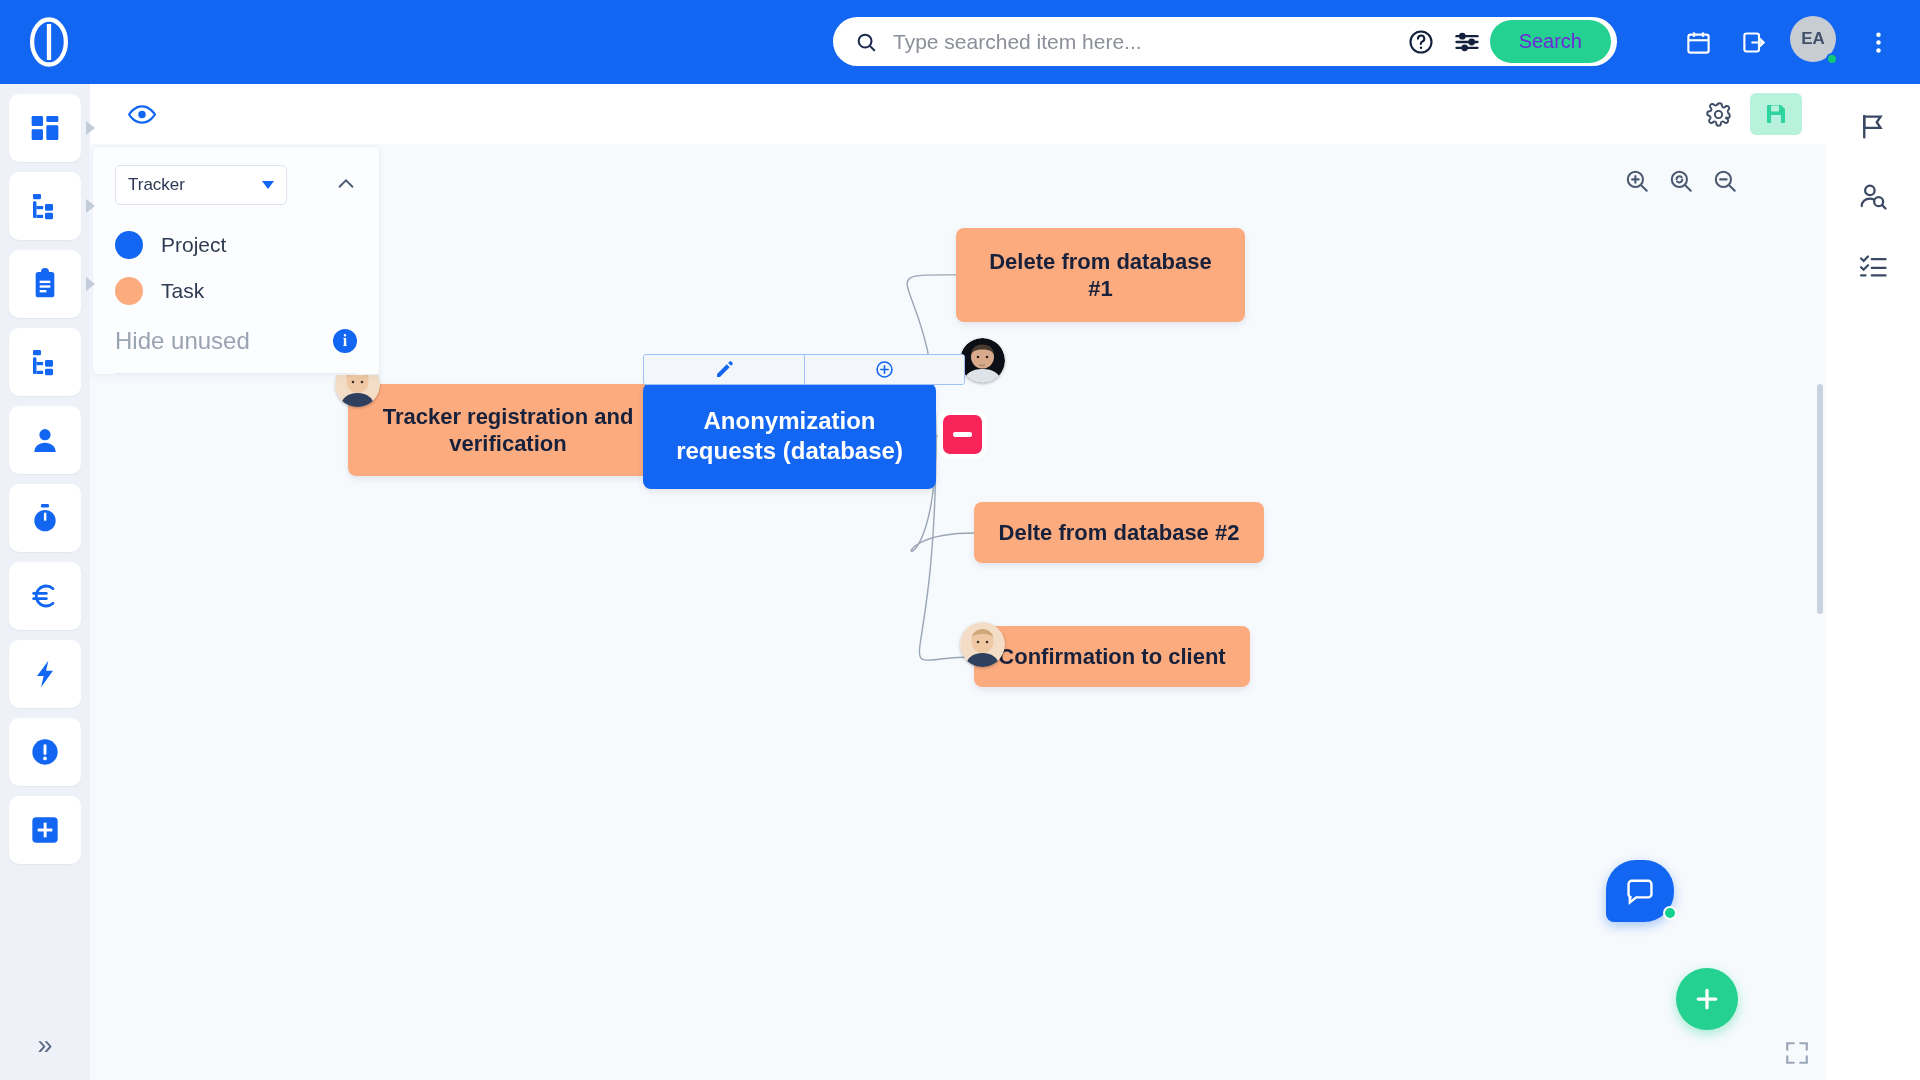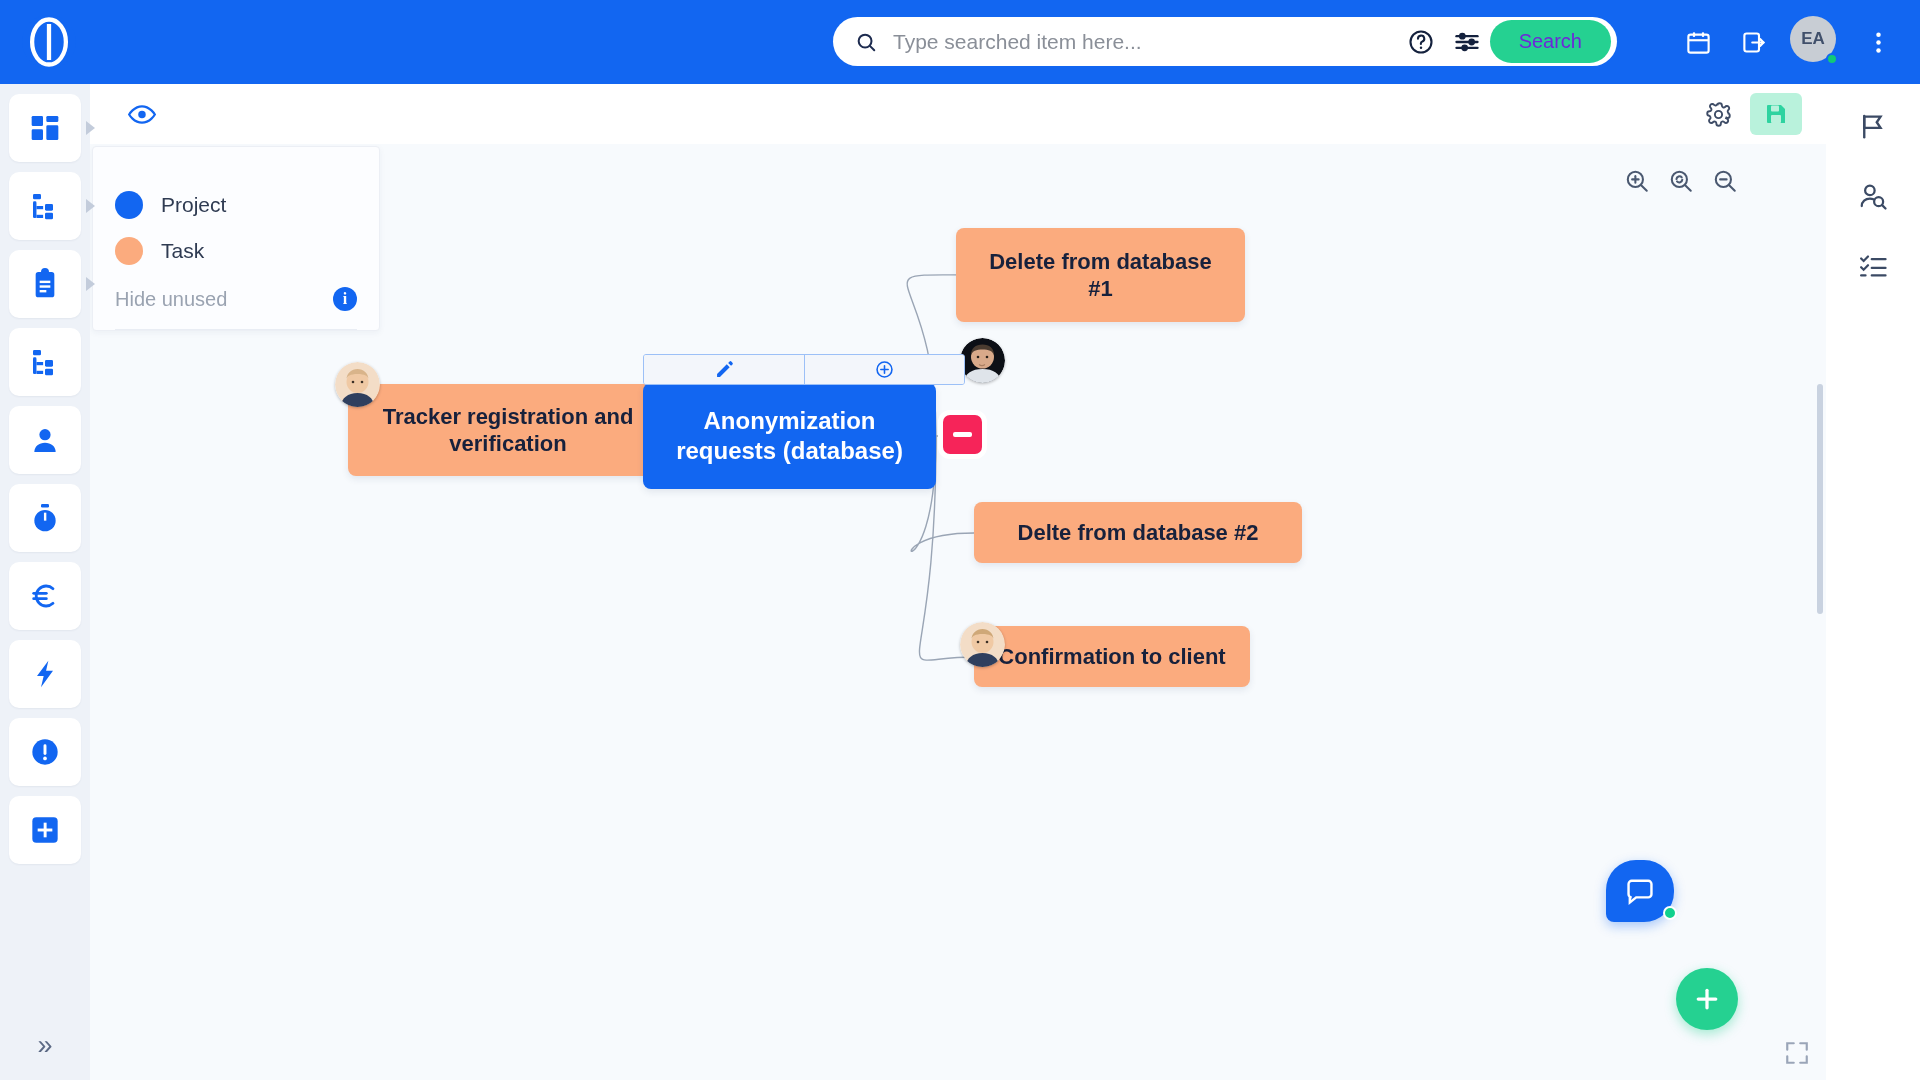--- a/index.html
+++ b/index.html
@@ -143,21 +143,21 @@
     margin-left: auto; width: 0; height: 0;
     border-top: 8px solid #1266f1; border-left: 6px solid transparent; border-right: 6px solid transparent;
   }
   .legend-collapse { margin-top: 8px; cursor: pointer; color: #4a5870; width: 22px; height: 22px; }
   .legend-collapse svg { width: 22px; height: 22px; }
   .legend-rows { margin-top: 26px; }
   .legend-row { display: flex; align-items: center; margin-bottom: 18px; text-align: center; }
   .swatch { width: 28px; height: 28px; border-radius: 50%; margin-right: 18px; flex: 0 0 auto; }
   .legend-label { font-size: 21px; color: #2f3b52; }
   .legend-hide { display: flex; align-items: center; padding: 4px 0 18px; }
-  .legend-hide .txt { font-size: 20px; color: #9aa3b1; }
+  .legend-hide .txt { font-size: 24px; color: #9aa3b1; }
   .info-i {
     margin-left: auto; width: 24px; height: 24px; border-radius: 50%;
     background: #1266f1; color: #fff; font-size: 16px; font-weight: 700;
     display: flex; align-items: center; justify-content: center;
     font-family: "Liberation Serif", serif; cursor: pointer;
   }
   .legend-sep { height: 1px; background: #e9edf4; }
   .legend-shortcuts { font-size: 20px; color: #6d7686; padding: 18px 0 22px; cursor: pointer; }
 
   
@@ -456,20 +456,31 @@
     <g fill="none" stroke="#9aa5b5" stroke-width="1.4">
       <path d="M578 286 H553"></path>
       <path d="M846 292 C 846 120, 760 131, 885 131"></path>
       <path d="M846 292 H885"></path>
       <path d="M846 292 C 846 470, 770 389, 884 389"></path>
       <path d="M846 292 C 846 560, 790 513, 884 513"></path>
     </g>
   </svg>
 
   <div class="legend">
+    <div class="legend-head">
+      <div class="select">
+        <span>Tracker</span>
+        <span class="cdown"></span>
+      </div>
+      <span class="legend-collapse">
+        <svg viewBox="0 0 24 24" fill="none" stroke="currentColor" stroke-width="2" stroke-linecap="round">
+          <path d="M5 15l7-7 7 7"></path>
+        </svg>
+      </span>
+    </div>
 
     <div class="legend-rows">
       <div class="legend-row">
         <span class="swatch" style="background:#1266f1"></span>
         <span class="legend-label">Project</span>
       </div>
       <div class="legend-row">
         <span class="swatch" style="background:#fbab7e"></span>
         <span class="legend-label">Task</span>
       </div>
@@ -520,21 +531,21 @@
       <circle cx="22.5" cy="22.5" r="22.5" fill="#0c0f16"></circle>
       <path d="M4 45c0-9.5 8-14 18.5-14S41 35.5 41 45z" fill="#dfe4ea"></path>
       <circle cx="22.5" cy="19" r="11.5" fill="#d8a98a"></circle>
       <path d="M11 17.5C11 10 15.5 6.5 22.5 6.5S34 10 34 17.5c-1-4.5-5.5-6-11.5-6s-10.5 1.5-11.5 6z" fill="#4a3b30"></path>
       <circle cx="18" cy="19" r="1.3" fill="#2a211a"></circle>
         <circle cx="27" cy="19" r="1.3" fill="#2a211a"></circle>
       <path d="M19 26.5c1.8 1.3 4.2 1.3 6 0" stroke="#a87e62" stroke-width="1.1" fill="none"></path>
     </svg>
   </div>
 
-  <div class="node task" style="left:884px;top:358px;width:328px;height:61px;text-align:right;">Delte from database #2</div>
+  <div class="node task" style="left:884px;top:358px;width:290px;height:61px;text-align:right;">Delte from database #2</div>
 
   <div class="node-avatar" style="left:870px;top:478px;">
     <svg viewBox="0 0 45 45">
       <circle cx="22.5" cy="22.5" r="22.5" fill="#f3ddc7"></circle>
       <path d="M6 45c0-9 7-14 16.5-14S39 36 39 45z" fill="#2f3f5e"></path>
       <circle cx="22.5" cy="20" r="11" fill="#f0c9a4"></circle>
       <path d="M11.5 18c0-7 5-11 11-11s11 4 11 11c0-4-4-6-11-6s-11 2-11 6z" fill="#cfa878"></path>
       <circle cx="18" cy="20" r="1.3" fill="#3c3026"></circle>
         <circle cx="27" cy="20" r="1.3" fill="#3c3026"></circle>
     </svg>

